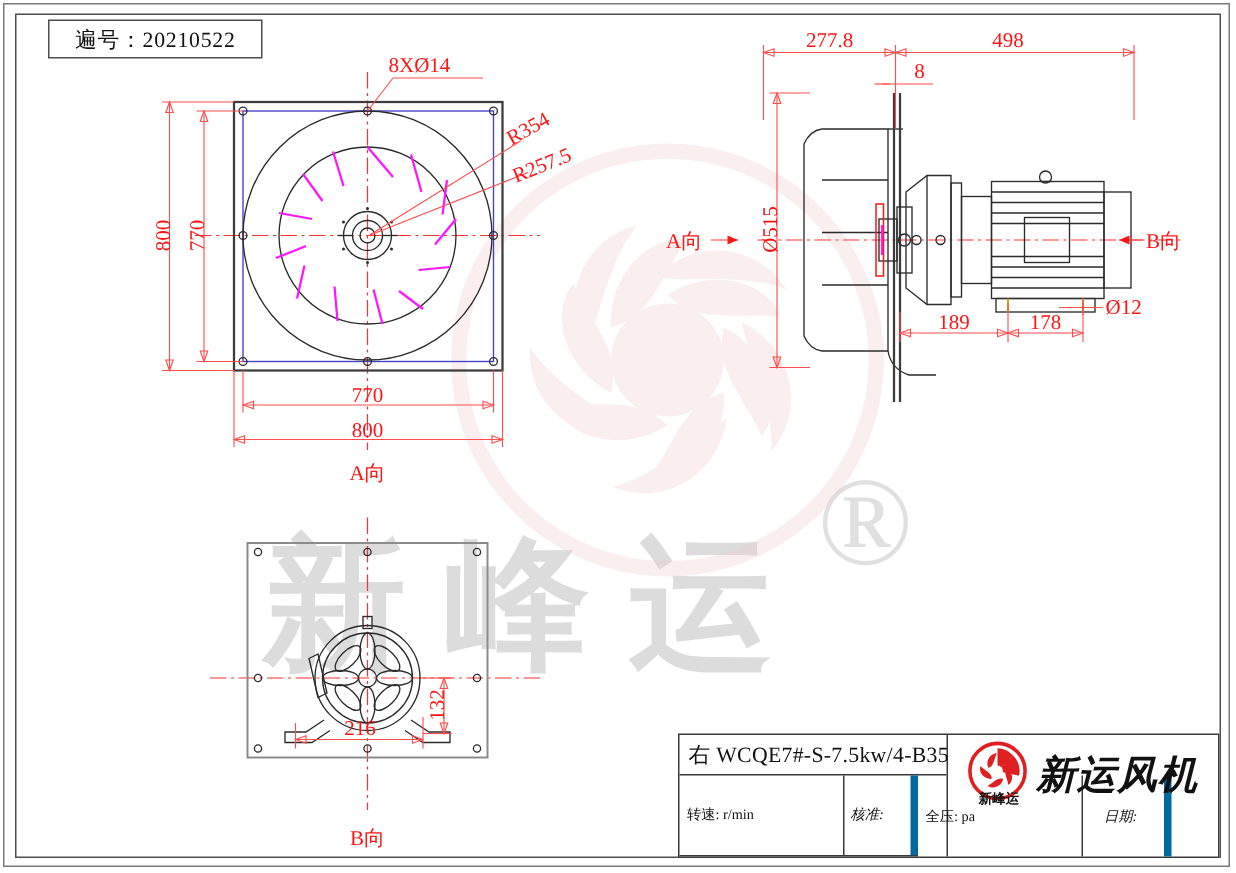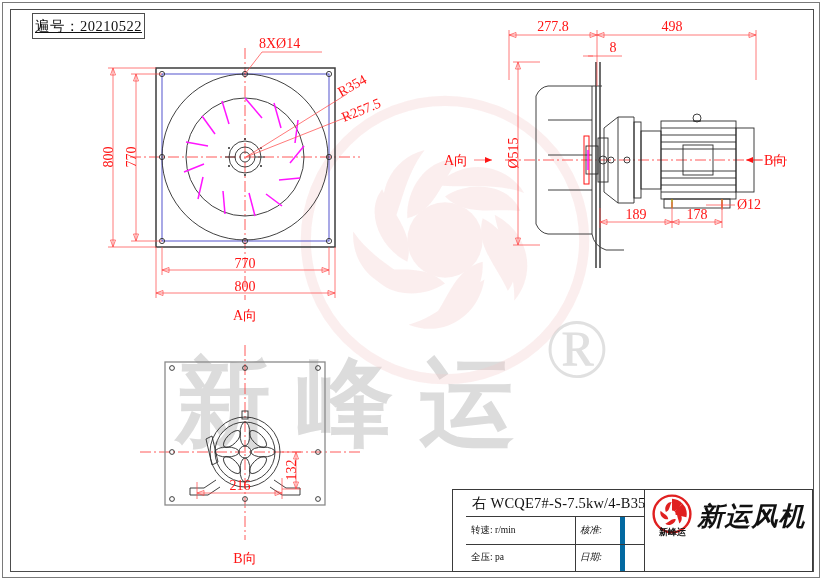--- a/index.html
+++ b/index.html
@@ -7,24 +7,24 @@
        font-family:"Liberation Serif","DejaVu Serif",serif;}
   #sheet{position:relative;width:824px;height:582px;background:#fff;}
 
   
   .outer-border{position:absolute;left:2px;top:2px;width:818px;height:576px;
        border:1px solid #7a7a7a;box-sizing:border-box;}
   .inner-border{position:absolute;left:10px;top:9px;width:804px;height:563px;
        border:1.4px solid #4d4d4d;box-sizing:border-box;}
 
   
-  .code-box{position:absolute;left:32px;top:13px;width:113px;height:26px;
+  .code-box{position:absolute;left:32px;top:13px;width:143px;height:26px;
        border:1.4px solid #4d4d4d;box-sizing:border-box;background:#fff;
        display:flex;align-items:center;justify-content:center;
-       font-size:14.5px;color:#111;letter-spacing:.5px;white-space:nowrap;text-decoration:underline;}
+       font-size:14.5px;color:#111;letter-spacing:.5px;white-space:nowrap;}
 
   
   .wm{position:absolute;pointer-events:none;user-select:none;}
   .wm-text{font-family:"DejaVu Sans","Liberation Sans",sans-serif;
        color:#dcdcdc;font-weight:700;}
   .wm-xinfengyun{left:175px;top:355px;font-size:96px;letter-spacing:26px;
        line-height:1;}
   .wm-reg{left:545px;top:300px;font-size:84px;color:#e0e0e0;
        font-family:"Liberation Serif",serif;font-weight:400;}
   .wm-flower{left:300px;top:95px;width:290px;height:290px;opacity:.30;}
@@ -42,29 +42,29 @@
   .gry{stroke:#8a8a8a;fill:none;stroke-width:1.3;}
   .ylw{stroke:#d8b400;fill:none;stroke-width:1.1;}
   text.dimtxt{fill:#ff1414;font-family:"Liberation Serif","DejaVu Serif",serif;
        font-size:14px;}
   text.vtxt{fill:#ff1414;font-family:"Liberation Serif","DejaVu Serif",serif;
        font-size:14px;}
 
   
   .title-block{position:absolute;left:452px;top:489px;width:361px;height:83px;
        border:1.3px solid #3a3a3a;box-sizing:border-box;background:#fff;
-       display:flex;padding-left:13px;}
+       display:flex;}
   .tb-left{width:178px;border-right:1.3px solid #3a3a3a;
        display:flex;flex-direction:column;}
   .tb-model{height:26px;border-bottom:1.2px solid #3a3a3a;
        display:flex;align-items:center;padding-left:6px;
        font-size:14.5px;color:#111;white-space:nowrap;letter-spacing:.2px;}
-  .tb-rows{flex:1;display:flex;flex-direction:column;}
+  .tb-rows{flex:1;display:flex;}
   .tb-row{flex:1;display:flex;border-bottom:1px solid #3a3a3a;}
-  .tb-row:last-child{border-bottom:none;}
+  .tb-row:last-child{border-bottom:none;gap:10px;}
   .tb-c1{width:104px;border-right:1px solid #3a3a3a;
        display:flex;align-items:center;padding-left:5px;
        font-size:9.5px;color:#111;white-space:nowrap;}
   .tb-c2{width:40px;border-right:5px solid #0369a1;
        display:flex;align-items:center;padding-left:4px;
        font-size:9.5px;color:#111;white-space:nowrap;font-style:italic;}
   .tb-c3{flex:1;}
   .tb-right{flex:1;position:relative;display:flex;flex-direction:column;
        align-items:center;}
   .brand-row{display:flex;align-items:center;margin-top:4px;}

